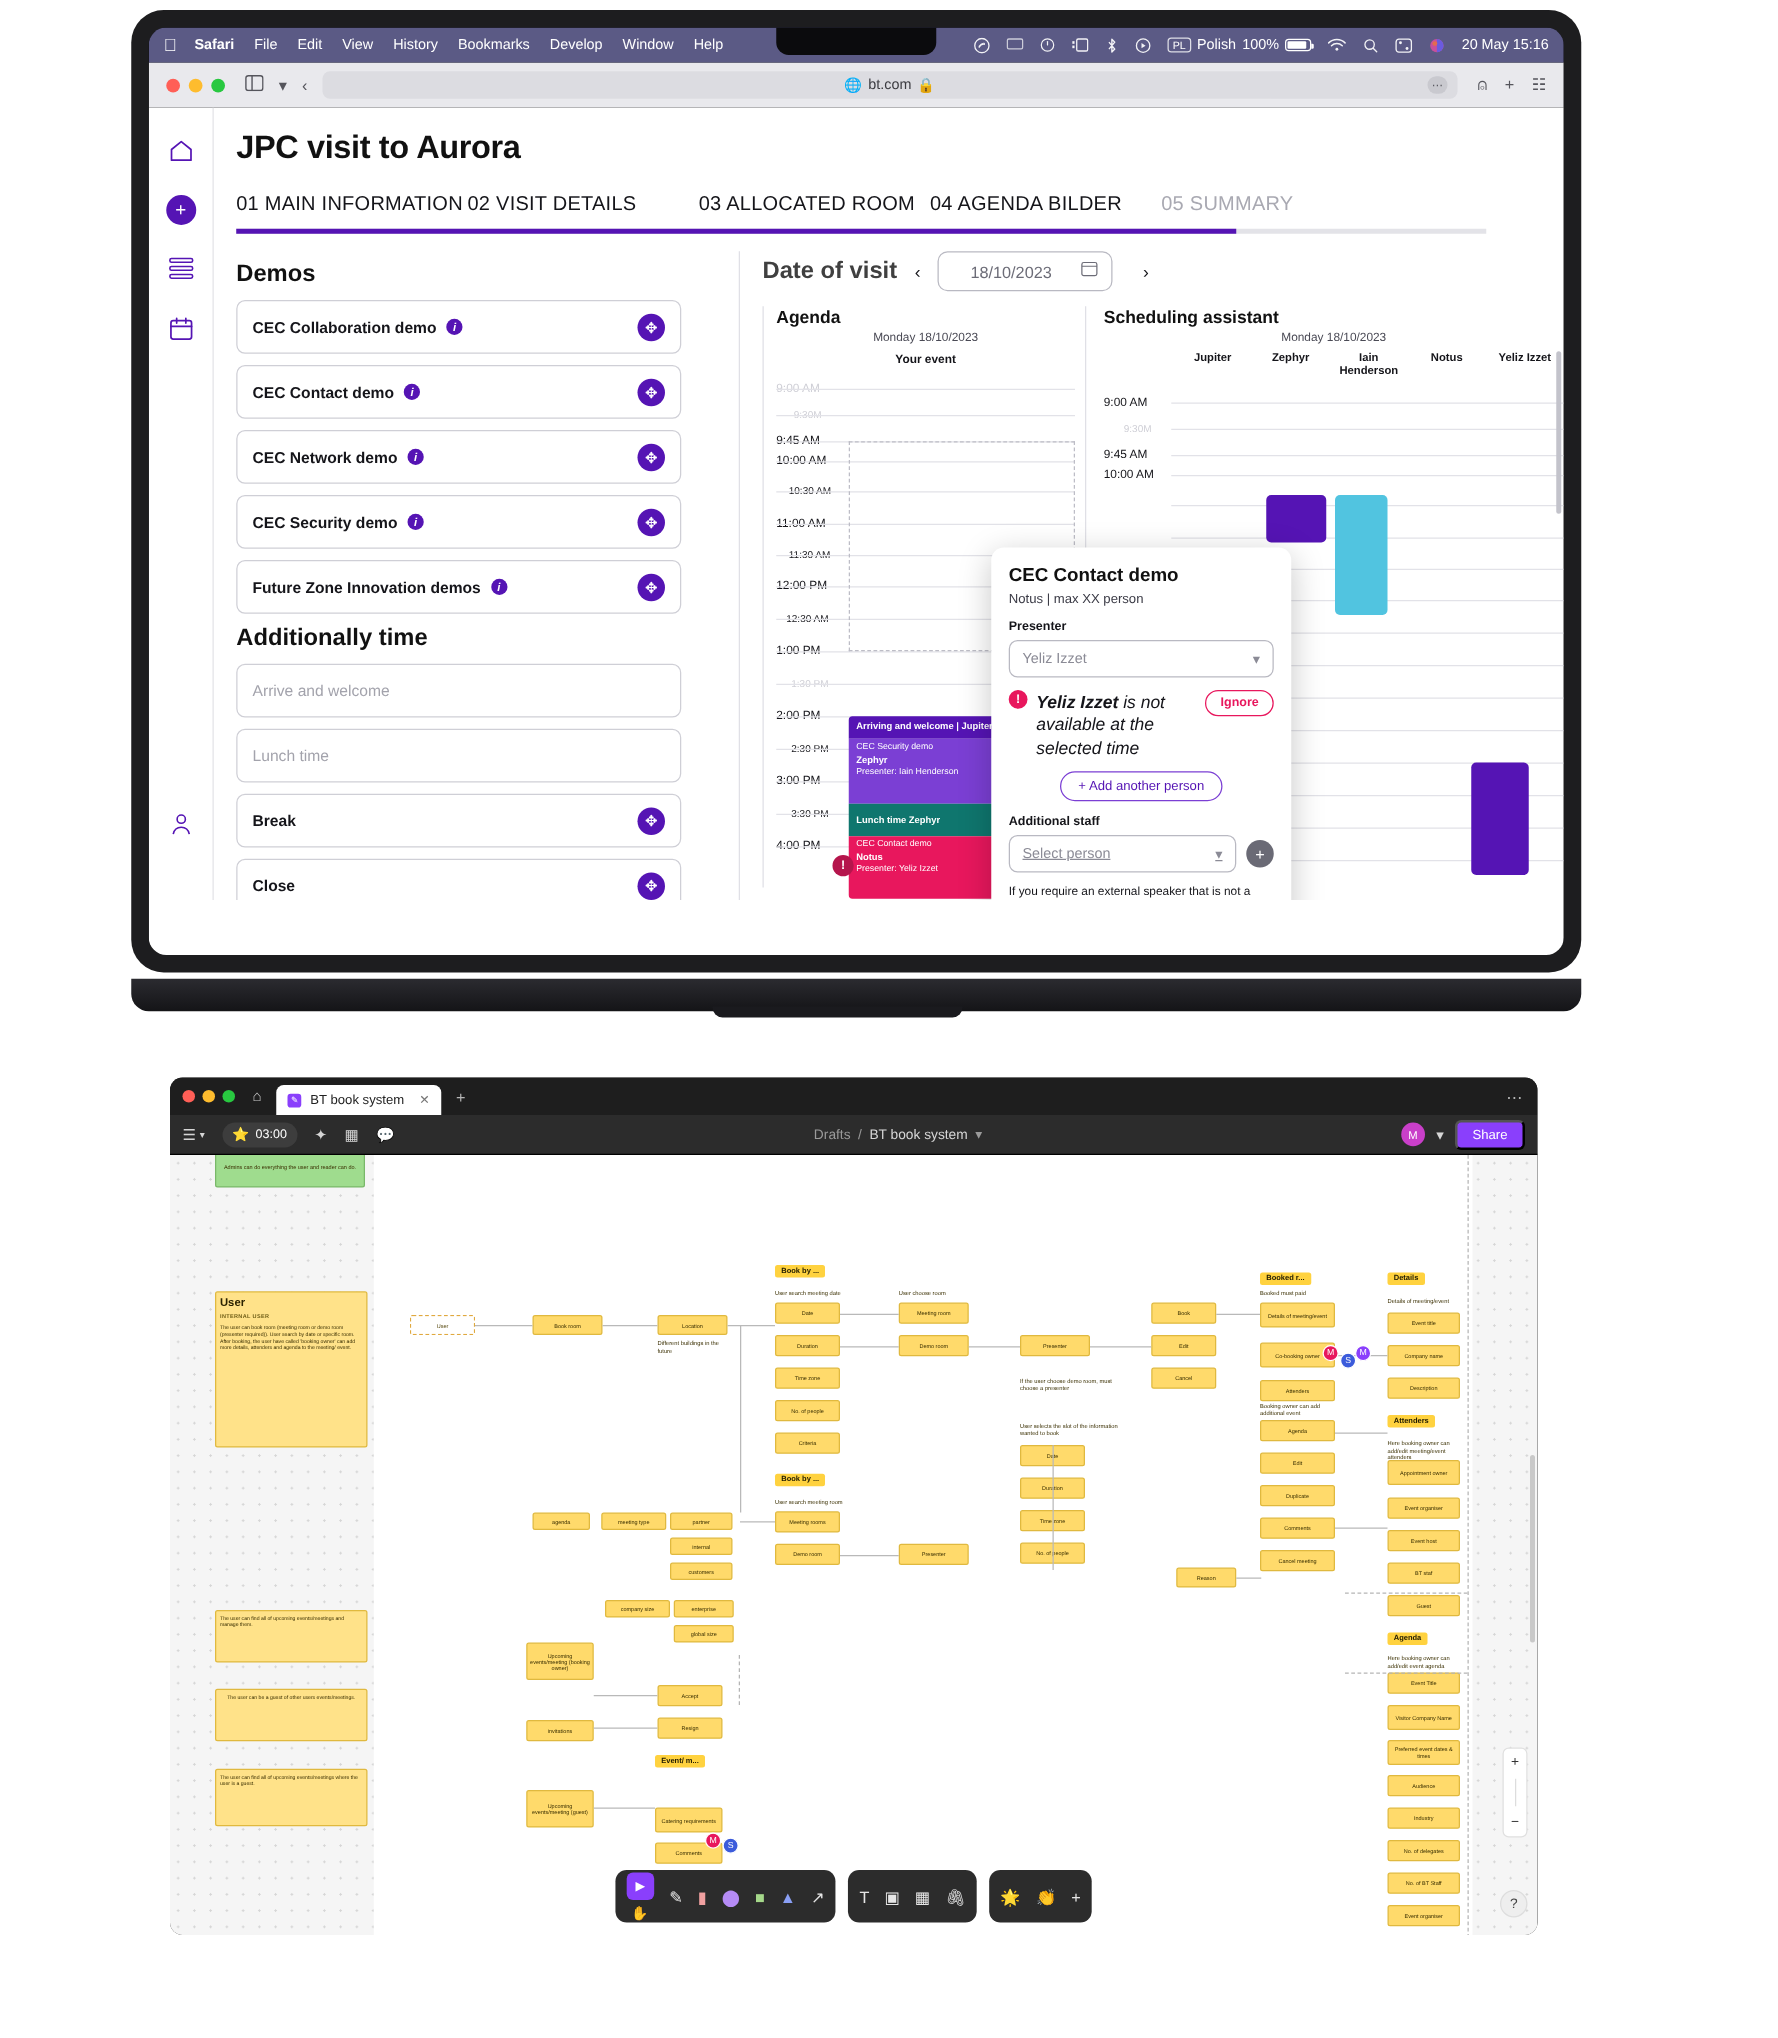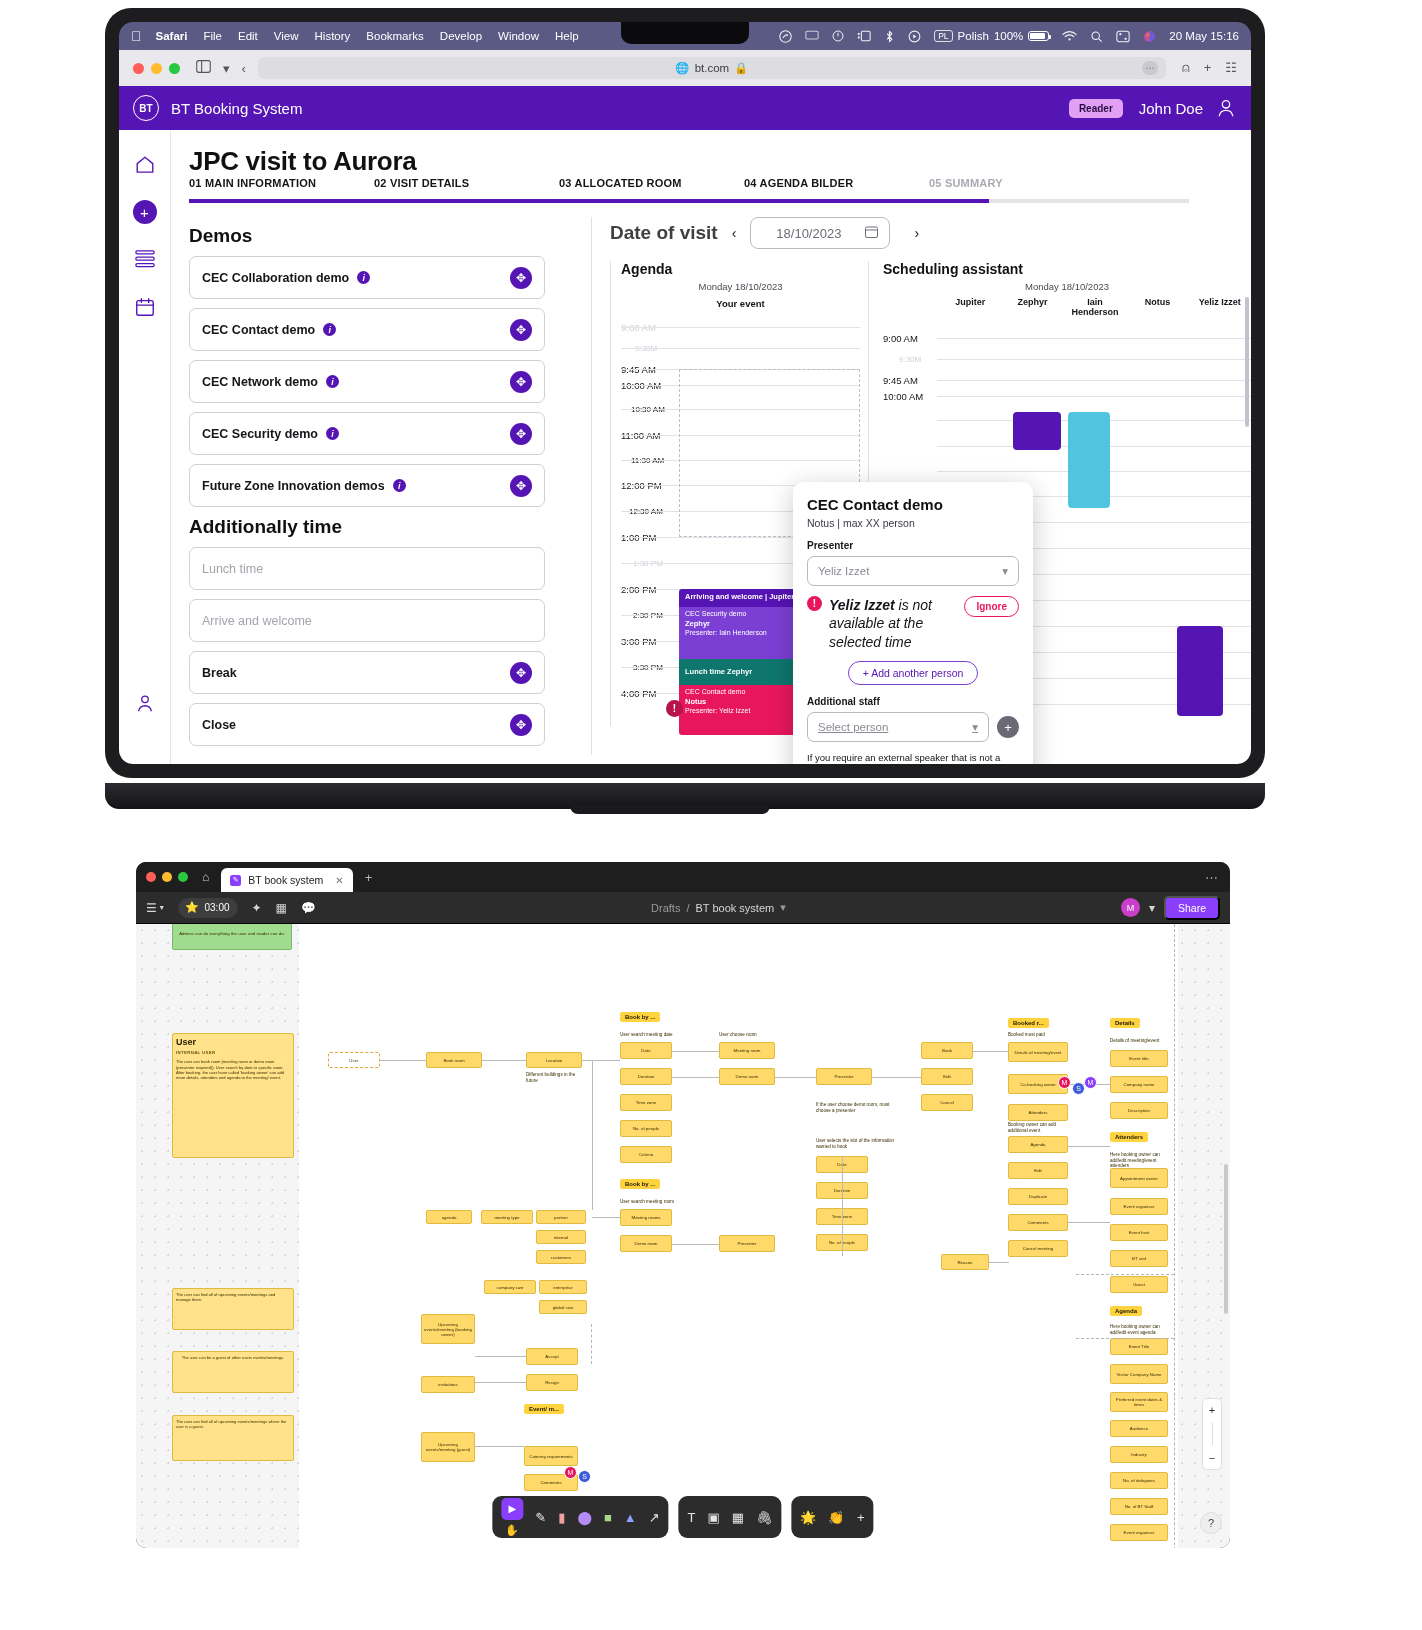--- a/index.html
+++ b/index.html
@@ -62,21 +62,21 @@
   .bt-body { display:flex; height:calc(100% - 44px); }
   .railbar { width:52px; border-right:1px solid #e4e4e8; padding-top:22px;
              display:flex; flex-direction:column; align-items:center; gap:22px; flex-shrink:0; position:relative; }
   .rail-ico { width:26px; height:26px; color:#5514b4; display:flex; align-items:center; justify-content:center; }
   .rail-plus { width:24px; height:24px; border-radius:50%; background:#5514b4; color:#fff;
                display:flex; align-items:center; justify-content:center; font-size:15px; }
   .rail-bottom { position:absolute; bottom:48px; }
 
   .content { flex:1; padding:16px 0 0 18px; overflow:hidden; position:relative; }
   .page-title { font-size:26px; font-weight:bold; color:#111; letter-spacing:-.3px; }
-  .steps { display:flex; font-size:11px; font-weight:bold; color:#15151a; letter-spacing:.2px; }
+  .steps { display:flex; margin-top:22px; font-size:16px; font-weight:normal; color:#15151a; letter-spacing:.2px; }
   .steps .st { width:185px; }
   .steps .st.muted { color:#a9a9b2; }
   .progress { margin-top:10px; height:4px; background:#e3e3e8; width:1000px; position:relative; }
   .progress i { position:absolute; left:0; top:0; height:100%; width:80%; background:#5514b4; display:block;}
 
   .cols { display:flex; margin-top:14px;gap:32px; }
   .leftcol { width:370px; padding-right:14px; }
   .sec-h { font-size:19px; font-weight:bold; color:#111; margin:8px 0 9px; }
   .row-card { height:43px; border:1px solid #cfcfd6; border-radius:7px; display:flex;
               align-items:center; padding:0 12px; margin-bottom:9px; background:#fff; }
@@ -321,33 +321,20 @@
           <span class="dots">⋯</span>
         </div>
         <div class="safari-right">
           <span>⍝</span>
           <span>+</span>
           <span>☷</span>
         </div>
       </div>
 
       <div class="btapp">
-        <div class="bt-header">
-          <div class="bt-logo">BT</div>
-          <div class="bt-title">BT Booking System</div>
-          <div class="bt-spacer"></div>
-          <div class="badge-reader">Reader</div>
-          <div class="bt-user">John Doe</div>
-          <div class="bt-avatar">
-            <svg width="22" height="22" viewBox="0 0 24 24">
-                <circle cx="12" cy="8" r="4" fill="none" stroke="#fff" stroke-width="1.4"></circle>
-                <path d="M4.5 21c.8-4.3 4-6.5 7.5-6.5S18.7 16.7 19.5 21" fill="none" stroke="#fff" stroke-width="1.4"></path>
-              </svg>
-          </div>
-        </div>
 
         <div class="bt-body">
           <div class="railbar">
             <div class="rail-ico">
               <svg width="22" height="22" viewBox="0 0 24 24">
                   <path d="M3.5 10.5L12 3.6l8.5 6.9v9.3h-17z" fill="none" stroke="#5514b4" stroke-width="1.5" stroke-linejoin="round"></path>
                 </svg>
             </div>
             <div class="rail-plus">+</div>
             <div class="rail-ico">
@@ -417,24 +404,24 @@
                 <div class="row-card">
                   <span class="lbl">Future Zone Innovation demos</span>
                   <span class="info-dot">i</span>
                   <span class="sp"></span>
                   <span class="move-btn">✥</span>
                 </div>
 
                 <div class="sec-h">Additionally time</div>
 
                 <div class="row-card">
+                  <span class="lbl ph">Arrive and welcome</span>
+                </div>
+                <div class="row-card">
                   <span class="lbl ph">Lunch time</span>
-                </div>
-                <div class="row-card">
-                  <span class="lbl ph">Arrive and welcome</span>
                 </div>
                 <div class="row-card">
                   <span class="lbl">Break</span>
                   <span class="sp"></span>
                   <span class="move-btn">✥</span>
                 </div>
                 <div class="row-card">
                   <span class="lbl">Close</span>
                   <span class="sp"></span>
                   <span class="move-btn">✥</span>

